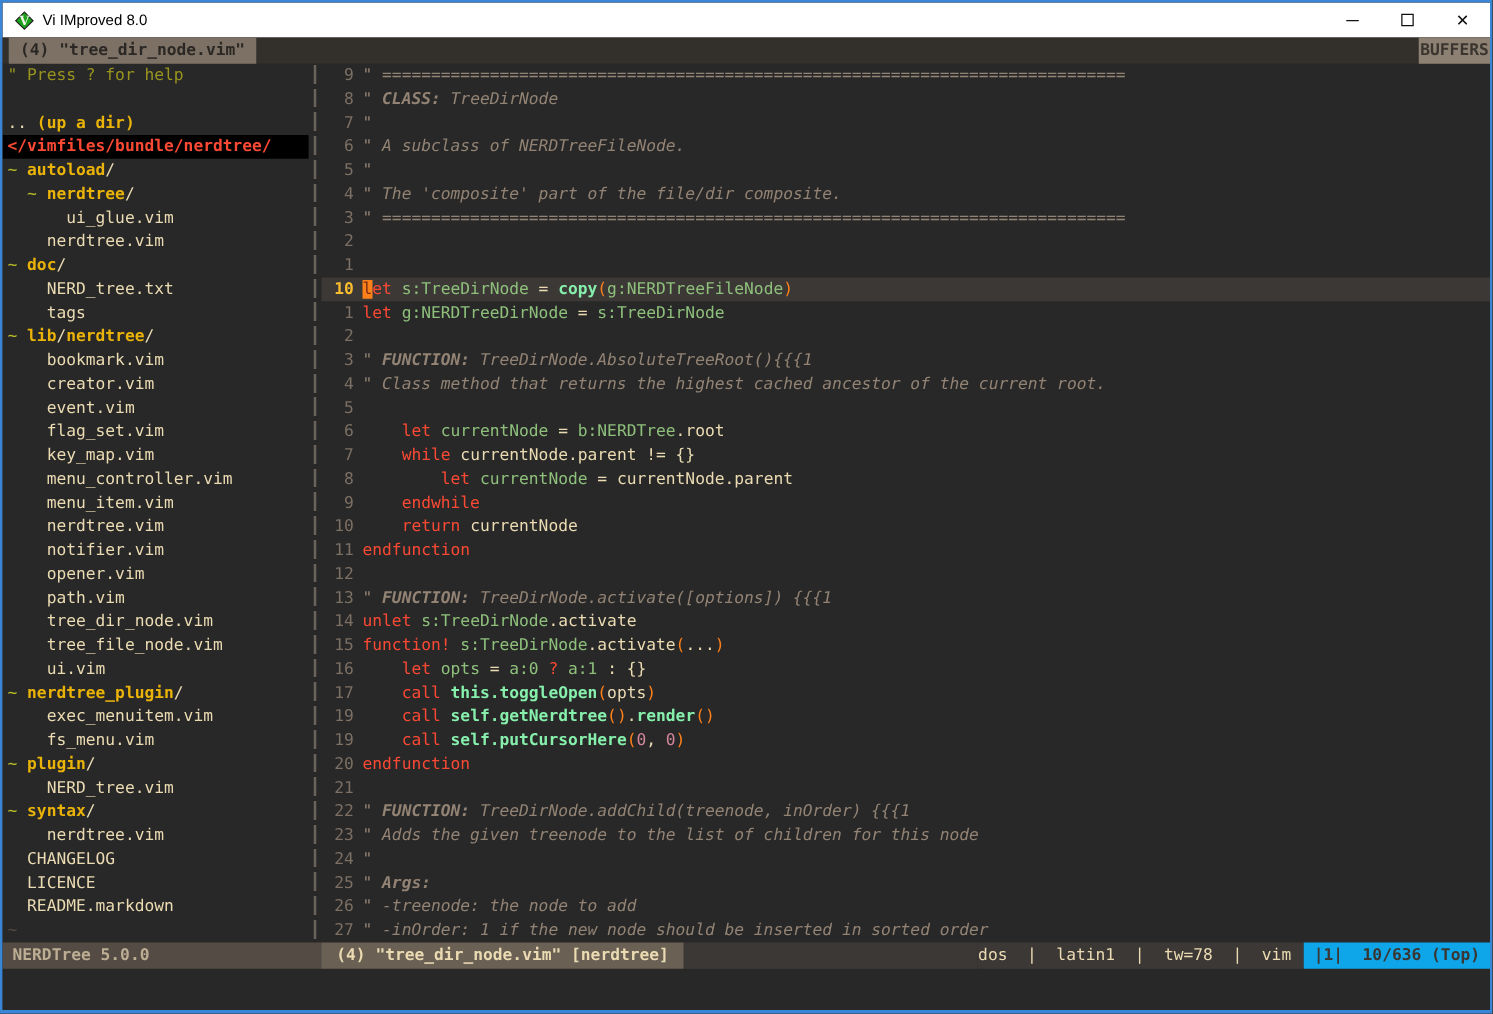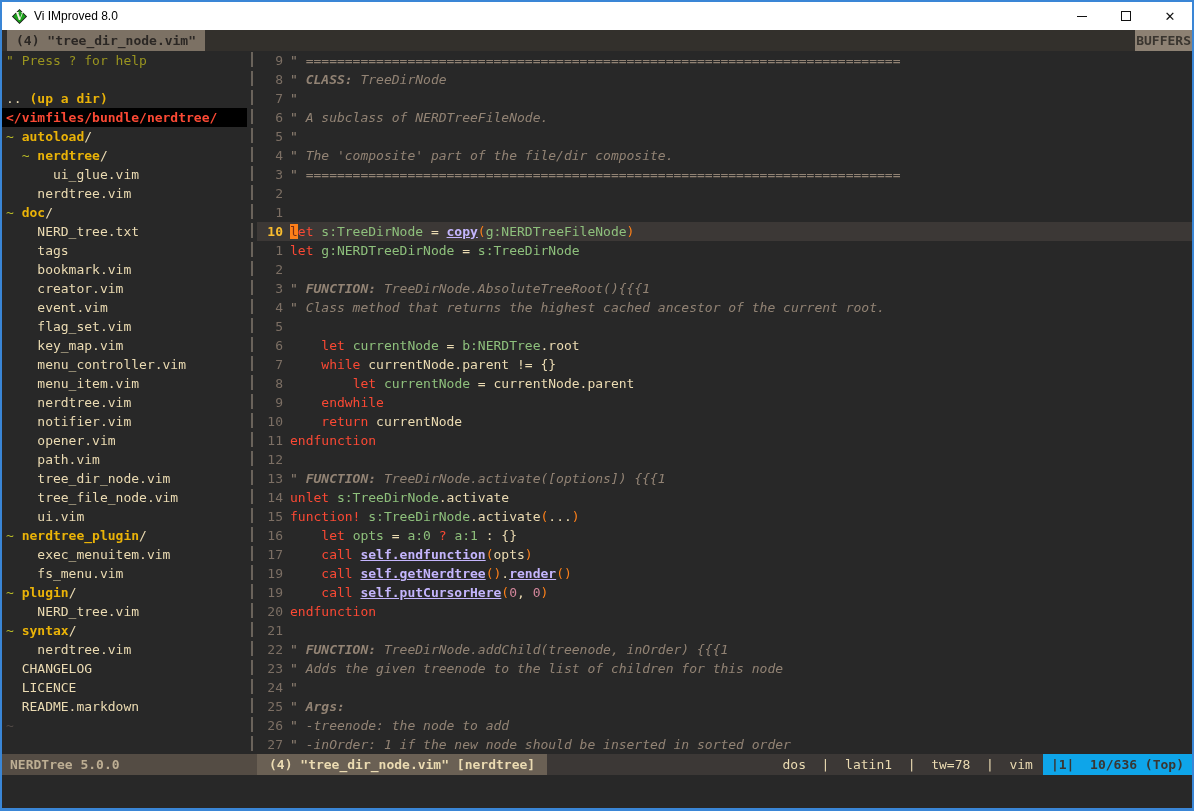--- a/index.html
+++ b/index.html
@@ -45,21 +45,21 @@
     background:repeating-linear-gradient(to bottom, #6a635b 0 15px, #282828 15px 19px); }
   .editor { flex:1; overflow:hidden; }
   .ed-row { height:19px; display:flex; }
   .ed-num { flex:0 0 26px; width:26px; text-align:right; color:#7c6f64; margin-right:7px; }
   .ed-code { white-space:pre; }
   .ed-cur { background:#3c3836; }
   .ed-cur .ed-num { color:#fabd2f; font-weight:bold; }
   .s-t   { color:#ebdbb2; }
   .s-kw  { color:#fb4934;margin-top:40px; }
   .s-var { color:#8ec07c; }
-  .s-fn  { color:#c4b5fd; font-weight:bold;text-decoration:underline; }
+  .s-fn  { color:#86efac; font-weight:bold; }
   .s-p   { color:#fe8019; }
   .s-com { color:#928374; font-style:italic; }
   .s-comb{ color:#928374; font-style:italic; font-weight:bold; }
   .s-num { color:#d3869b; }
   .s-cur { background:#fe8019; color:#7c2d12; }
   
   .statusbar { height:21px; display:flex; line-height:21px; }
   .seg-nerdtree { flex:0 0 247px; background:#544c44; color:#bdae93; font-weight:bold; padding-left:8px; white-space:pre; }
   .seg-buffer { background:#6a6054; color:#ebdbb2; font-weight:bold; padding:0 12px; white-space:pre; }
   .seg-fill { flex:1; background:#3c3836; }
@@ -107,20 +107,21 @@
           <div class="nt-row"><span> </span></div>
           <div class="nt-row"><span class="c-file">.. </span><span class="c-dir">(up a dir)</span></div>
           <div class="nt-row nt-hl"><span class="c-root">&lt;/vimfiles/bundle/nerdtree/</span></div>
           <div class="nt-row"><span class="c-mark">~ </span><span class="c-dir">autoload</span><span class="c-slash">/</span></div>
           <div class="nt-row"><span class="c-mark">  ~ </span><span class="c-dir">nerdtree</span><span class="c-slash">/</span></div>
           <div class="nt-row"><span class="c-file">      ui_glue.vim</span></div>
           <div class="nt-row"><span class="c-file">    nerdtree.vim</span></div>
           <div class="nt-row"><span class="c-mark">~ </span><span class="c-dir">doc</span><span class="c-slash">/</span></div>
           <div class="nt-row"><span class="c-file">    NERD_tree.txt</span></div>
           <div class="nt-row"><span class="c-file">    tags</span></div>
+          <div class="nt-row"><span class="c-mark">~ </span><span class="c-dir">lib</span><span class="c-slash">/</span><span class="c-dir">nerdtree</span><span class="c-slash">/</span></div>
           <div class="nt-row"><span class="c-file">    bookmark.vim</span></div>
           <div class="nt-row"><span class="c-file">    creator.vim</span></div>
           <div class="nt-row"><span class="c-file">    event.vim</span></div>
           <div class="nt-row"><span class="c-file">    flag_set.vim</span></div>
           <div class="nt-row"><span class="c-file">    key_map.vim</span></div>
           <div class="nt-row"><span class="c-file">    menu_controller.vim</span></div>
           <div class="nt-row"><span class="c-file">    menu_item.vim</span></div>
           <div class="nt-row"><span class="c-file">    nerdtree.vim</span></div>
           <div class="nt-row"><span class="c-file">    notifier.vim</span></div>
           <div class="nt-row"><span class="c-file">    opener.vim</span></div>
@@ -242,21 +243,21 @@
           <div class="ed-row">
             <span class="ed-num">15</span>
             <span class="ed-code"><span class="s-kw">function!</span><span class="s-t"> </span><span class="s-var">s:TreeDirNode</span><span class="s-t">.activate</span><span class="s-p">(</span><span class="s-t">...</span><span class="s-p">)</span></span>
           </div>
           <div class="ed-row">
             <span class="ed-num">16</span>
             <span class="ed-code"><span class="s-t">    </span><span class="s-kw">let</span><span class="s-t"> </span><span class="s-var">opts</span><span class="s-t"> = </span><span class="s-var">a:0</span><span class="s-t"> </span><span class="s-kw">?</span><span class="s-t"> </span><span class="s-var">a:1</span><span class="s-t"> : {}</span></span>
           </div>
           <div class="ed-row">
             <span class="ed-num">17</span>
-            <span class="ed-code"><span class="s-t">    </span><span class="s-kw">call</span><span class="s-t"> </span><span class="s-fn">self.endfunction</span><span class="s-p">(</span><span class="s-t">opts</span><span class="s-p">)</span></span>
+            <span class="ed-code"><span class="s-t">    </span><span class="s-kw">call</span><span class="s-t"> </span><span class="s-fn">this.toggleOpen</span><span class="s-p">(</span><span class="s-t">opts</span><span class="s-p">)</span></span>
           </div>
           <div class="ed-row">
             <span class="ed-num">19</span>
             <span class="ed-code"><span class="s-t">    </span><span class="s-kw">call</span><span class="s-t"> </span><span class="s-fn">self.getNerdtree</span><span class="s-p">()</span><span class="s-t">.</span><span class="s-fn">render</span><span class="s-p">()</span></span>
           </div>
           <div class="ed-row">
             <span class="ed-num">19</span>
             <span class="ed-code"><span class="s-t">    </span><span class="s-kw">call</span><span class="s-t"> </span><span class="s-fn">self.putCursorHere</span><span class="s-p">(</span><span class="s-num">0</span><span class="s-t">, </span><span class="s-num">0</span><span class="s-p">)</span></span>
           </div>
           <div class="ed-row">

